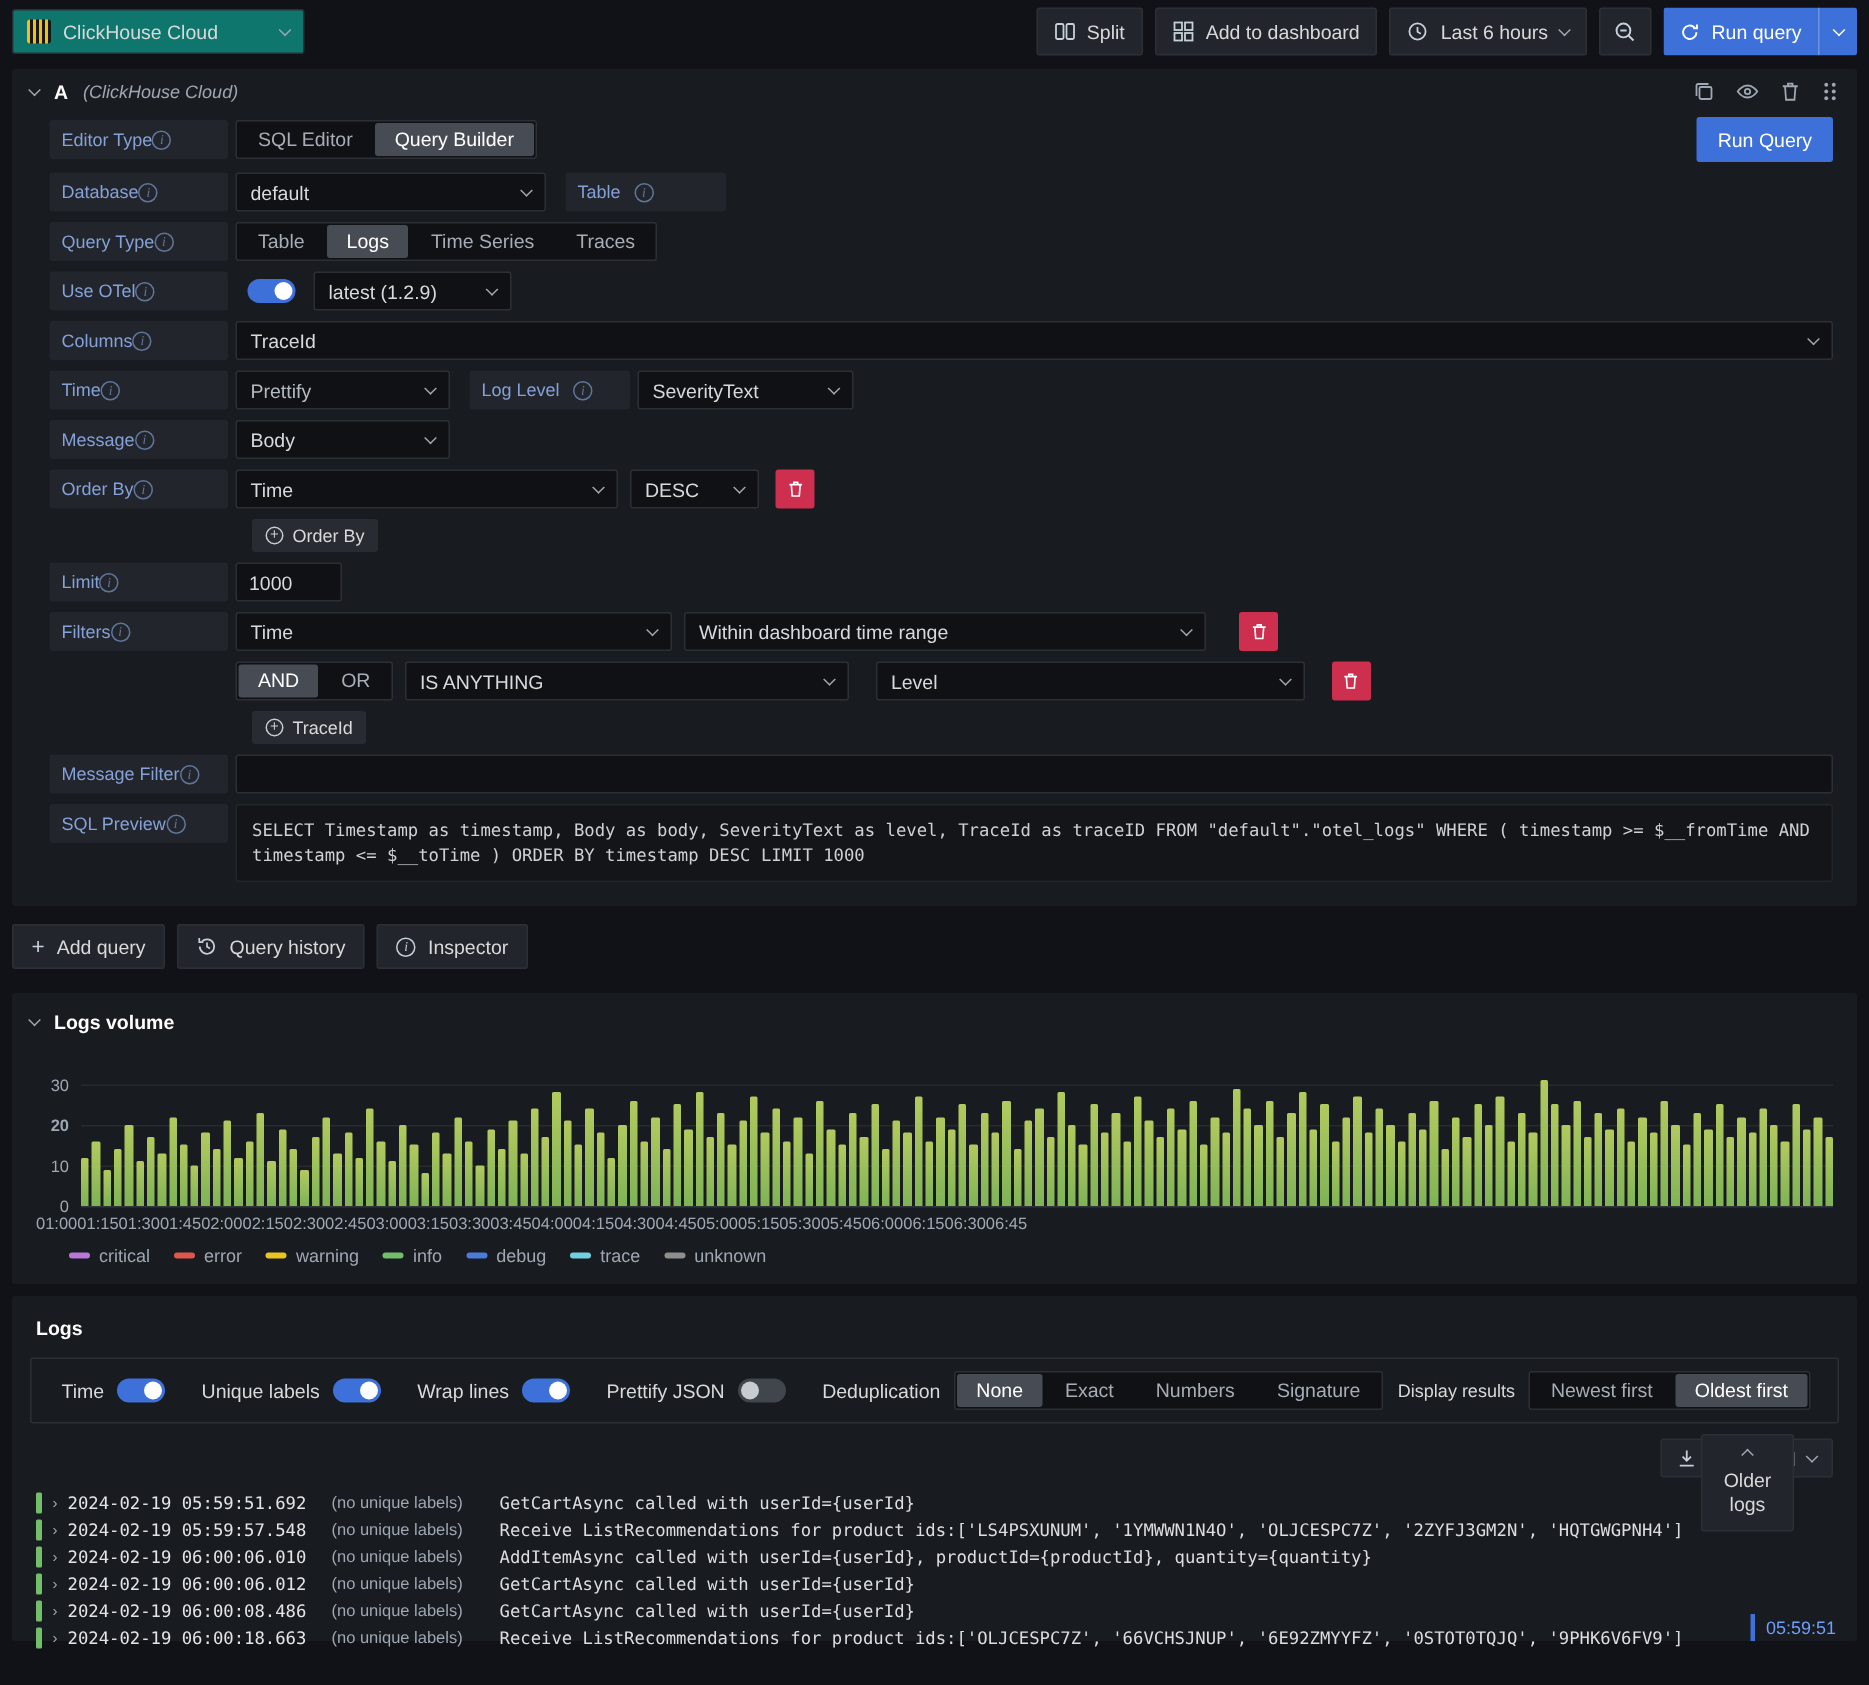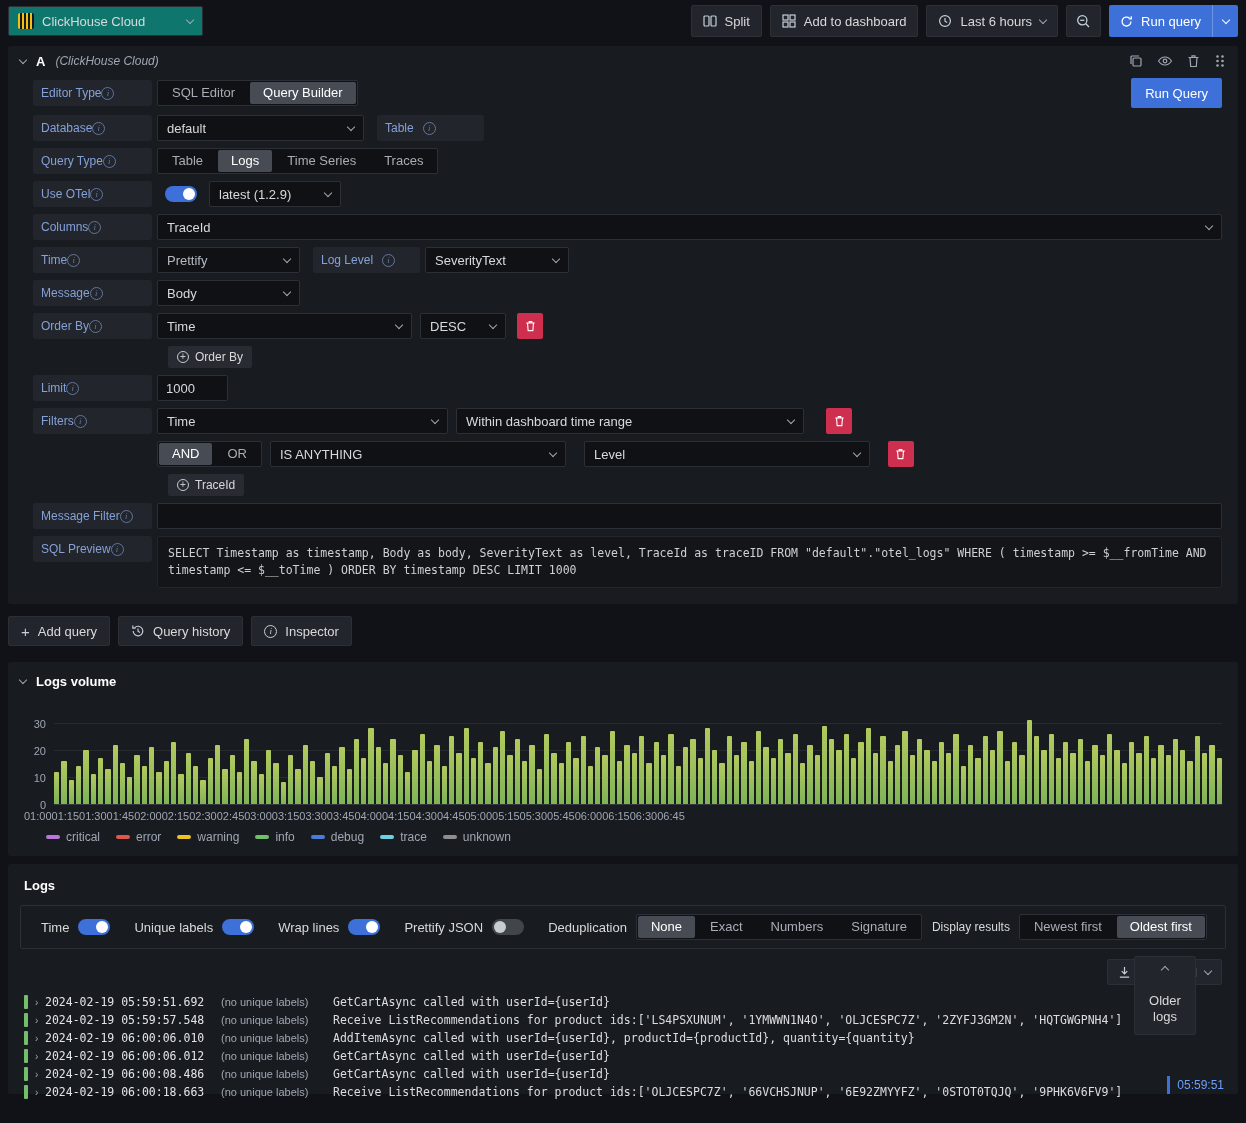--- a/index.html
+++ b/index.html
@@ -127,21 +127,21 @@
   .log-row { display:flex; align-items:center; height:18px; cursor:pointer; }
   .lvl { width:4px; height:14px; background:var(--green); border-radius:1px; margin-right:7px; flex:0 0 auto; }
   .log-chev { color:#9fa7b3; font-size:10px; width:10px; flex:0 0 auto; }
   .log-ts { font-family:"DejaVu Sans Mono", monospace; font-size:11.5px; color:#e3e4e6;
             width:176px; flex:0 0 auto; }
   .log-labels { font-size:11px; color:#9fa7b3; width:112px; flex:0 0 auto; }
   .log-msg { font-family:"DejaVu Sans Mono", monospace; font-size:11.5px; color:#dcdde0;
              white-space:nowrap; overflow:hidden; }
   .older-logs { position:absolute; right:42px; top:92px; width:62px; padding:7px 4px 9px 4px;
                 background:#22252b; border:1px solid var(--border); border-radius:2px;
-                display:flex; flex-direction:column; align-items:center; gap:20px; cursor:pointer; }
+                display:flex; flex-direction:column; align-items:center; gap:6px; cursor:pointer; }
   .older-logs .txt { font-size:13px; color:#d8d9da; text-align:center; width:44px; line-height:16px; }
   .scroll-time { position:absolute; right:14px; bottom:0px; display:flex; align-items:center; gap:7px; }
   .scroll-time .vbar { width:3px; height:18px; background:#3d71d9; }
   .scroll-time .t { font-size:12px; color:var(--link); }
 </style>
 </head>
 <body>
 
 <header class="topbar">
   <div class="ds-picker">
@@ -441,21 +441,21 @@
 
 <section class="panel">
   <div class="lv-header">
     <span class="chev"></span>
     <span class="lv-title">Logs volume</span>
   </div>
   <div class="lv-chart">
     <div class="lv-plot-row">
       <div class="lv-yaxis">
         <span style="bottom:75px;">30</span>
-        <span style="bottom:48px;">20</span>
+        <span style="bottom:48px;font-weight:bold;">20</span>
         <span style="bottom:21px;">10</span>
         <span style="bottom:-6px;">0</span>
       </div>
       <div class="lv-plot">
         <div class="gl" style="bottom:81px;"></div>
         <div class="gl" style="bottom:54px;"></div>
         <div class="gl" style="bottom:27px;"></div>
         <div class="gl base" style="bottom:0;"></div>
         <div class="lv-bars" id="bars">
             <div class="bar" style="height: 32px;"></div>

